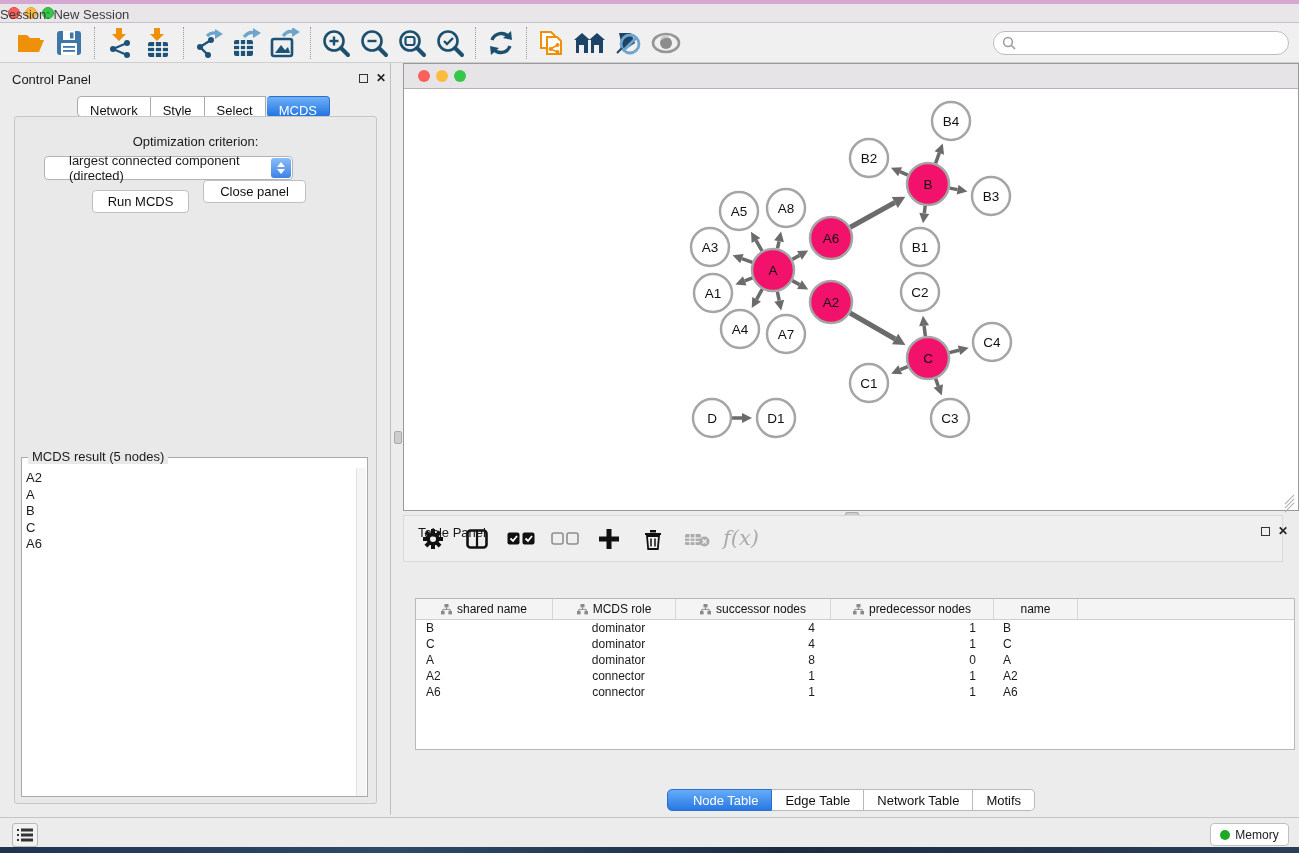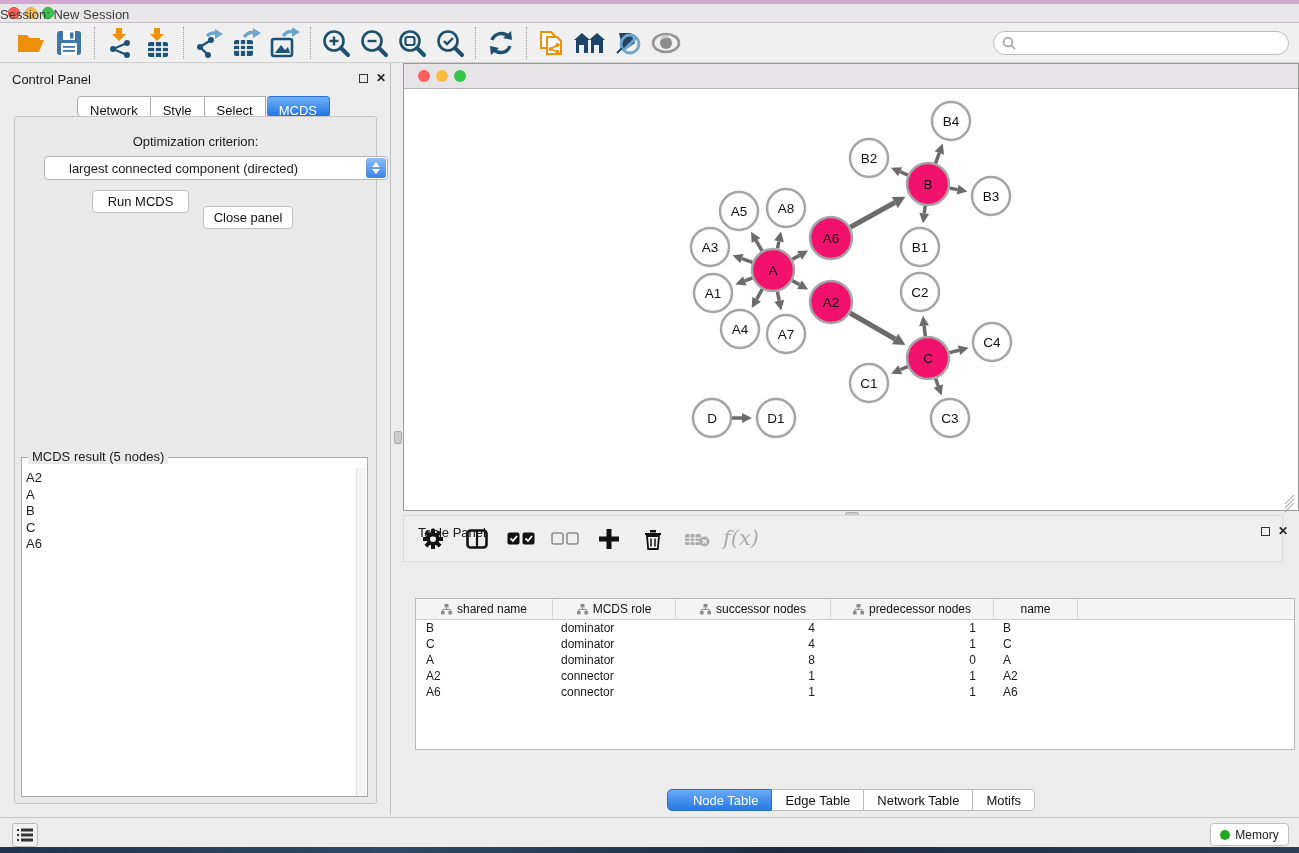--- a/index.html
+++ b/index.html
@@ -36,30 +36,30 @@
   .panel-float { width:9px; height:9px; border:1.5px solid #333; top:11px; }
   .panel-close { font-size:12px; font-weight:bold; color:#222; top:8px; }
   #cp-float { left:359px; } #cp-close { left:376px; }
   .cp-tabs { left:77px; top:33px; height:21px; display:flex; }
   .cp-tab { border:1px solid #ABABAB; border-left:none; background:#fff; font-size:13px; padding:6px 12px 0;
     height:21px; text-align:center; color:#111; }
   .cp-tab:first-child { border-left:1px solid #ABABAB; border-radius:4px 0 0 4px; }
   .cp-tab.active { background:linear-gradient(#6FB1F7,#2174E2); color:#fff; border-color:#2a6fd0; border-radius:4px; margin-left:1px; }
   #cp-inner { left:14px; top:53px; width:363px; height:688px; background:#E9E9E9; border:1px solid #C6C6C6; border-radius:3px; }
   #opt-label { width:100%; text-align:center; top:17px; font-size:13px; }
-  #criterion-select { left:29px; top:39px; width:344px; height:24px; background:#fff; border:1px solid #B4B4B4; border-radius:4px;
+  #criterion-select { left:29px; top:39px; width:249px; height:24px; background:#fff; border:1px solid #B4B4B4; border-radius:4px;
     font-size:13px; display:flex; align-items:center; padding-left:24px; }
   #criterion-stepper { position:absolute; right:1px; top:1px; width:20px; height:20px; border-radius:3px;
     background:linear-gradient(#8BBDF8,#3A82E8); display:flex; flex-direction:column; align-items:center; justify-content:center; gap:2px; }
   .chev-up { width:0;height:0;border-left:4px solid transparent;border-right:4px solid transparent;border-bottom:5px solid #fff; }
   .chev-down { width:0;height:0;border-left:4px solid transparent;border-right:4px solid transparent;border-top:5px solid #fff; }
   .cp-button { background:#fff; border:1px solid #BFBFBF; border-radius:4px; height:23px; font-size:13px;
     display:flex; align-items:center; justify-content:center; color:#111; }
   #run-btn { left:77px; top:73px; width:97px; }
-  #closepanel-btn { left:188px; top:89px; width:90px; }
+  #closepanel-btn { left:188px; top:63px; width:103px; }
   #mcds-result { left:6px; top:340px; width:347px; height:340px; background:#fff; border:1px solid #A9A9A9; }
   #mcds-legend { left:13px; top:332px; background:#E9E9E9; padding:0 4px; font-size:13px; }
   #mcds-list { left:4px; top:12px; font-size:13px; line-height:16.5px; }
   #mcds-scroll { right:1px; top:10px; width:10px; height:328px; background:#F5F5F5; border-left:1px solid #E2E2E2; }
 
   
   .drag-handle { background:#CDCDCD; border:1px solid #ABABAB; border-radius:2px; }
   #handle-v { left:394px; top:431px; width:8px; height:13px; }
   #handle-h { left:845px; top:512px; width:14px; height:7px; }
 
@@ -82,21 +82,21 @@
   #tp-close { left:875px; top:9px; }
   #tp-toolbar { left:12px; top:32px; width:880px; height:47px; background:#EFEFEF; border:1px solid #DADADA;
     display:flex; align-items:center; padding-left:12px; gap:10px; }
   .tpt-btn { width:34px; height:34px; display:flex; align-items:center; justify-content:center; }
   #tp-table { left:12px; top:83px; width:880px; height:152px; background:#fff; border:1px solid #B9B9B9; overflow:hidden; }
   #tp-header { display:flex; height:21px; background:#F4F4F4; border-bottom:1px solid #CFCFCF; font-size:12px; }
   .th { display:flex; align-items:center; justify-content:center; gap:5px; border-right:1px solid #D6D6D6; color:#111; }
   .th:last-child { border-right:none; }
   .tr { display:flex; height:16px; font-size:12px; align-items:center; }
   .tr .td { overflow:hidden; white-space:nowrap; }
-  .c0 { width:137px; } .c1 { width:123px; } .c2 { width:155px; } .c3 { width:163px; } .c4 { width:84px; } .c5 { flex:1; }
+  .c0 { width:137px; } .c1 { width:123px;text-align:center; } .c2 { width:155px; } .c3 { width:163px; } .c4 { width:84px; } .c5 { flex:1; }
   .td.c0 { padding-left:10px; } .td.c1 { padding-left:8px; }
   .td.c2 { text-align:right; padding-right:16px; } .td.c3 { text-align:right; padding-right:18px; }
   .td.c4 { padding-left:9px; }
   #tp-tabs { left:0; width:896px; top:274px; display:flex; justify-content:center; }
   .tp-tab { border:1px solid #B9B9B9; border-left:none; background:#fff; height:22px; font-size:13px; padding:3px 13px 0; color:#111; }
   .tp-tab:first-child { border-left:1px solid #B9B9B9; border-radius:5px 0 0 5px;padding-left:25px; }
   .tp-tab:last-child { border-radius:0 5px 5px 0; }
   .tp-tab.active { background:linear-gradient(#66ACF8,#2878E4); color:#fff; border-color:#2a6fd0; }
 
   

